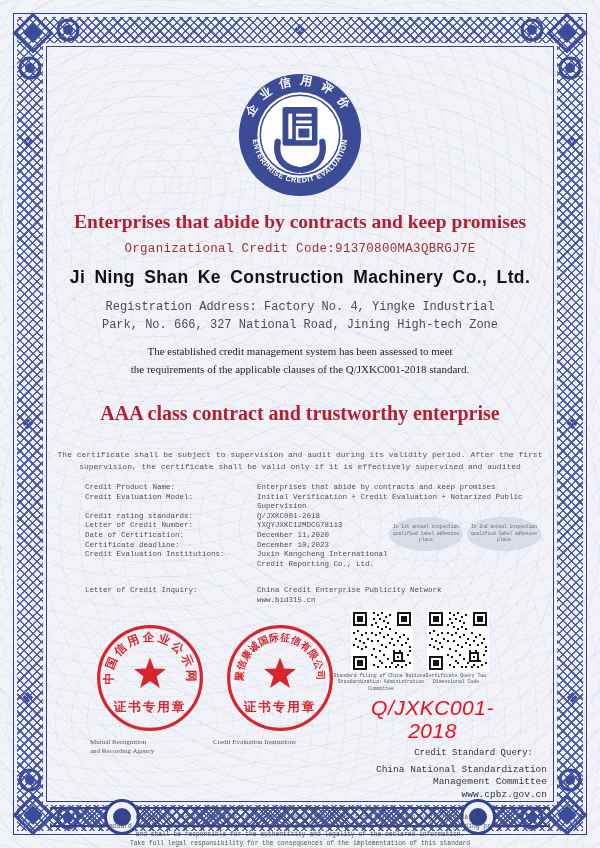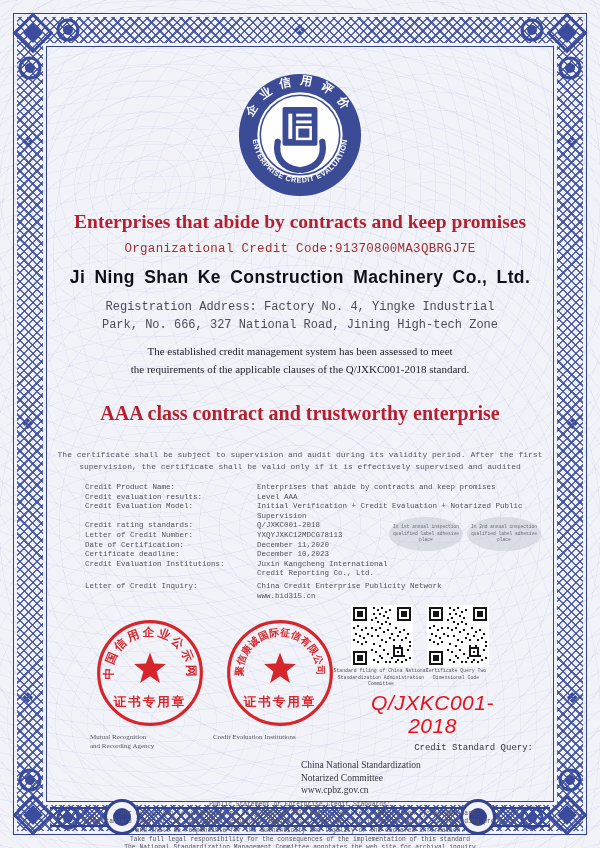--- a/index.html
+++ b/index.html
@@ -41,41 +41,41 @@
   .company{margin-top:11px;font-size:17.5px;font-weight:bold;color:#101018;letter-spacing:.4px;word-spacing:4px;}
   .address{margin-top:10px;font-family:"Liberation Mono",monospace;font-size:12px;line-height:18px;color:#4c4c58;}
   .assessment{margin-top:8px;font-family:"Liberation Serif",serif;font-size:11px;line-height:18px;color:#23232d;}
   .grade{margin-top:24px;font-family:"Liberation Serif",serif;font-weight:bold;font-size:20px;color:#b51e2e;}
   .supervision{margin-top:24px;font-family:"Liberation Mono",monospace;font-size:8px;line-height:12px;color:#55555f;}
   .details{margin-top:10px;position:relative;text-align:left;padding-left:30px;
     font-family:"Liberation Mono",monospace;font-size:7.5px;line-height:9.6px;color:#50505a;}
   .drow{display:flex;align-items:flex-start;}
   .dl{width:172px;flex:none;}
   .dv{flex:1;white-space:pre-line;}
-  .drow.gap{margin-top:3px;}
+  .drow.gap{margin-top:17px;}
   .oval{position:absolute;width:74px;height:34px;border-radius:50%;background:rgba(196,199,210,.5);
     display:flex;flex-direction:column;justify-content:center;font-family:"Liberation Mono",monospace;
     font-size:4.6px;line-height:6.5px;color:#6b6b75;text-align:center;}
   .oval.o1{right:82px;top:34px;} .oval.o2{right:4px;top:34px;}
   
   .bzone{position:relative;height:196px;margin-top:4px;text-align:left;}
   .seal{position:absolute;top:12px;}
   .seal.s1{left:39px;} .seal.s2{left:169px;}
   .seal-cap{position:absolute;top:128px;font-family:Liberation Serif, serif;font-size:7px;line-height:9px;color:#55555f;}
   .seal-cap.c1{left:35px;width:120px;} .seal-cap.c2{left:158px;width:134px;}
   .qr{position:absolute;top:0;width:58px;height:58px;background:#fff;padding:2px;}
   .qr.q1{left:296px;} .qr.q2{left:372px;}
   .qr-cap{position:absolute;top:63px;font-family:"Liberation Mono",monospace;font-size:4.8px;line-height:6.6px;color:#55555f;text-align:center;}
   .qr-cap.q1{left:278px;width:96px;} .qr-cap.q2{left:362px;width:78px;}
   .std-code{position:absolute;left:290px;width:175px;top:86px;text-align:center;
     font-size:21px;font-weight:normal;font-style:italic;line-height:23px;color:#e8101c;letter-spacing:.5px;}
   .query-label{position:absolute;left:278px;width:200px;top:138px;text-align:right;
     font-family:"Liberation Mono",monospace;font-size:9px;color:#34343e;}
-  .query-org{position:absolute;left:246px;width:230px;top:154px;text-align:left;
-    font-family:Liberation Serif, serif;font-size:9.5px;line-height:12.5px;color:#34343e;}
+  .query-org{position:absolute;left:262px;width:230px;top:154px;text-align:right;
+    font-family:Liberation Mono, monospace;font-size:9.5px;line-height:12.5px;color:#34343e;}
   
   .footer{margin-top:0;font-family:"Liberation Mono",monospace;font-size:6.3px;line-height:8.6px;color:#55555f;}
   .footer span{display:block;}
 </style>
 </head>
 <body>
 
 <div class="page">
 
   <div class="frame-outer"></div>
@@ -175,24 +175,20 @@
       <span style="display:block">The certificate shall be subject to supervision and audit during its validity period. After the first</span>
       <span style="display:block">supervision, the certificate shall be valid only if it is effectively supervised and audited</span>
     </div>
 
     <div class="details">
       <div class="drow">
           <span class="dl">Credit Product Name:</span>
           <span class="dv">Enterprises that abide by contracts and keep promises</span>
         </div>
       <div class="drow">
-          <span class="dl">Credit evaluation results:</span>
-          <span class="dv">Level AAA</span>
-        </div>
-      <div class="drow">
           <span class="dl">Credit Evaluation Model:</span>
           <span class="dv">Initial Verification + Credit Evaluation + Notarized Public Supervision</span>
         </div>
       <div class="drow">
           <span class="dl">Credit rating standards:</span>
           <span class="dv">Q/JXKC001-2018</span>
         </div>
       <div class="drow">
           <span class="dl">Letter of Credit Number:</span>
           <span class="dv">YXQYJXKC12MDCG78113</span>
@@ -303,21 +299,21 @@
       </div>
 
       <div class="std-code">
         <span style="display:block">Q/JXKC001-</span>
         <span style="display:block">2018</span>
       </div>
 
       <div class="query-label">Credit Standard Query:</div>
       <div class="query-org">
         <span style="display:block">China National Standardization</span>
-        <span style="display:block">Notarized Committee</span>
+        <span style="display:block">Management Committee</span>
         <span style="display:block">www.cpbz.gov.cn</span>
       </div>
     </div>
 
     <div class="footer">
       <span>Public Statement of Enterprise Credit Standards:</span>
       <span>Our evaluation service conforms to Q/JXKC001-2018 Enterprise Credit Evaluation System Standard.</span>
       <span>The standard label of the prescribed technical requirements shall be clearly stated on the corresponding products</span>
       <span>and shall be responsible for the authenticity and legality of the declared information.</span>
       <span>Take full legal responsibility for the consequences of the implementation of this standard</span>

